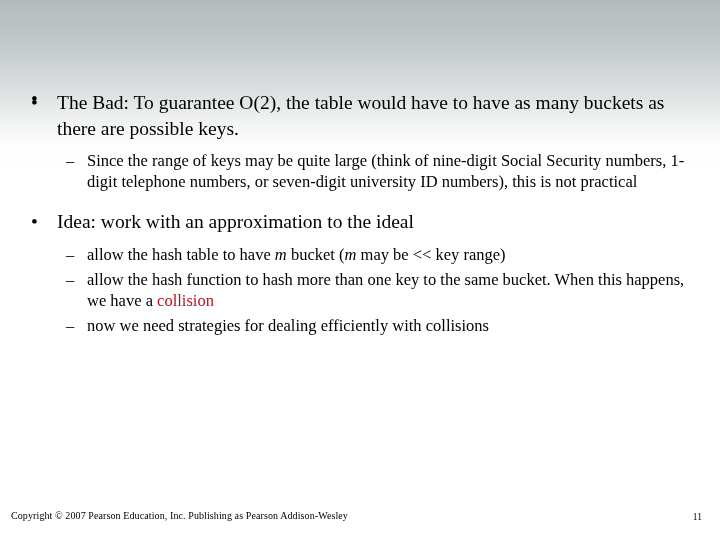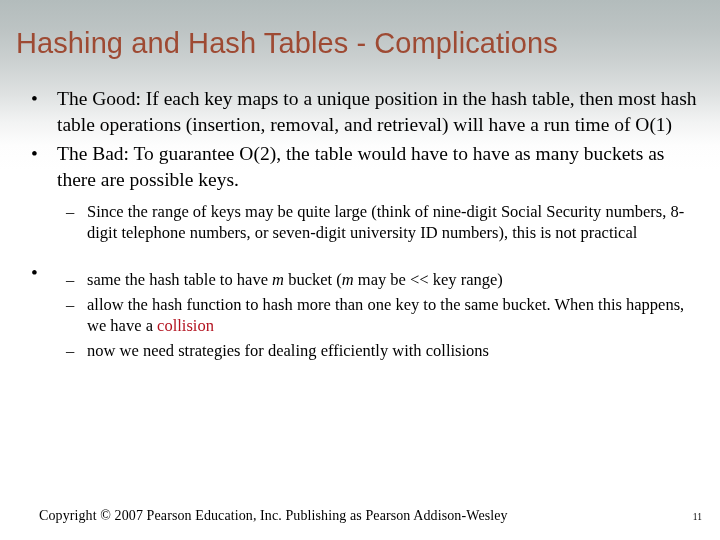--- a/index.html
+++ b/index.html
@@ -100,78 +100,77 @@
     font-style: italic;
   }
   .hl-collision {
     color: #b3121f;
     font-weight: normal;
   }
 
   
   .footer-copyright {
     position: absolute;
-    left: 39px;
+    left: 11px;
     top: 510px;
     font-family: "Liberation Serif", "DejaVu Serif", serif;
-    font-size: 14px;
+    font-size: 10px;
     line-height: 12px;
     color: #000000;
     letter-spacing: 0.1px;
   }
   .footer-pagenum {
     position: absolute;
     right: 18px;
     top: 511px;
     font-family: "Liberation Serif", "DejaVu Serif", serif;
     font-size: 9.5px;
     line-height: 12px;
     color: #000000;
     text-align: right;
   }
 </style>
 </head>
 <body>
 
 <div class="slide">
 
-  <div class="slide-title">Hashing and Hash Tables - Complications</div>
 
   <div class="body-region">
 
     <div class="b1">
       <span class="dot">•</span>
-      <span>The Good: If each key maps to a unique position in the hash table, then most hash table operations (insertion, removal, and retrieval) will have a run time of O(1)</span>
     </div>
 
     <div class="gap-xs"></div>
 
     <div class="b1">
       <span class="dot">•</span>
       <span>The Bad: To guarantee O(2), the table would have to have as many buckets as there are possible keys.</span>
     </div>
 
     <div class="gap-sm"></div>
 
     <div class="b2">
       <span class="dash">–</span>
-      <span>Since the range of keys may be quite large (think of nine-digit Social Security numbers, 8-digit telephone numbers, or seven-digit university ID numbers), this is not practical</span>
+      <span>Since the range of keys may be quite large (think of nine-digit Social Security numbers, 1-digit telephone numbers, or seven-digit university ID numbers), this is not practical</span>
     </div>
 
     <div class="gap-md"></div>
 
     <div class="b1">
       <span class="dot">•</span>
+      <span>Idea: work with an approximation to the ideal</span>
     </div>
 
     <div class="gap-sm"></div>
 
     <div class="b2">
       <span class="dash">–</span>
-      <span>same the hash table to have </span><em class="var">m</em><span> bucket (</span><em class="var">m</em><span> may be &lt;&lt; key range)</span>
+      <span>allow the hash table to have </span><em class="var">m</em><span> bucket (</span><em class="var">m</em><span> may be &lt;&lt; key range)</span>
     </div>
 
     <div class="gap-xs"></div>
 
     <div class="b2">
       <span class="dash">–</span>
       <span>allow the hash function to hash more than one key to the same bucket. When this happens, we have a </span><span class="hl-collision">collision</span>
     </div>
 
     <div class="gap-xs"></div>

